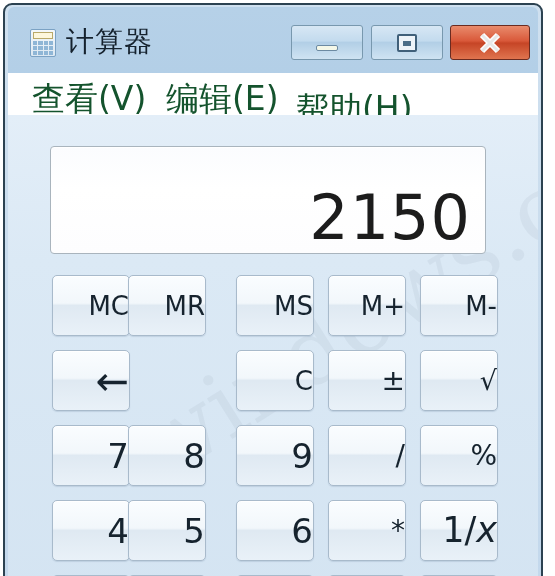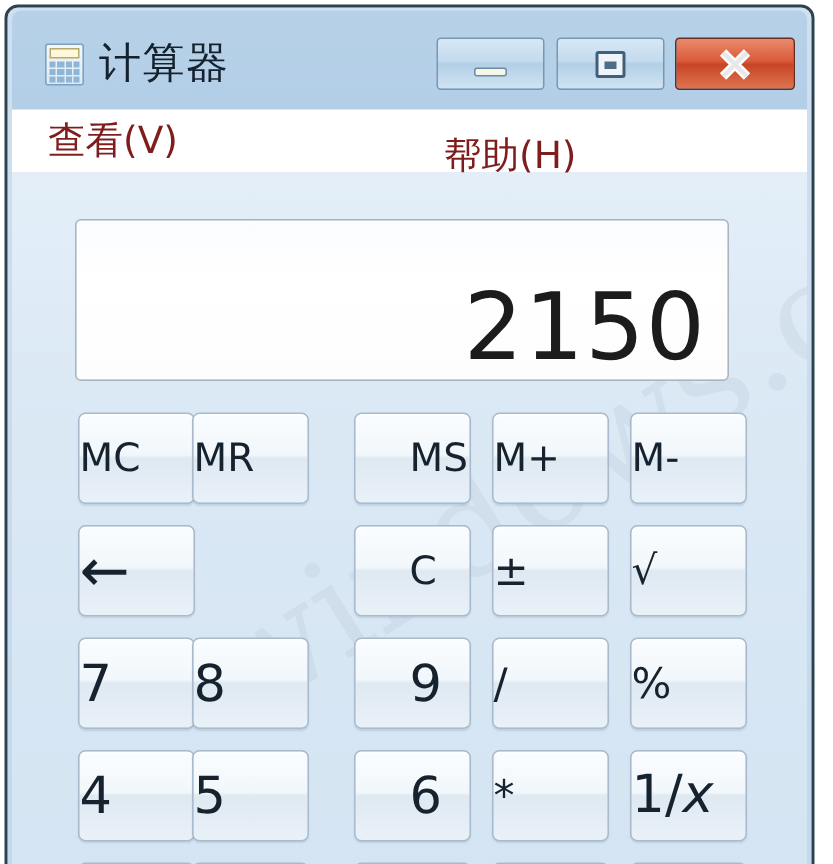--- a/index.html
+++ b/index.html
@@ -147,22 +147,22 @@
   #menubar {
     position: absolute;
     left: 0; top: 66px; right: 0;
     height: 42px;
     background: #ffffff;
     border-bottom: 1px solid #c9d8e5;
   }
   .menu-item {
     position: absolute;
     top: 4px;
-    font-size: 25px;
-    color: #7f1d1d;
+    font-size: 33px;
+    color: #14532d;
     font-family: "DejaVu Sans", "Liberation Sans", sans-serif;
     white-space: nowrap;
   }
   #menu-view { left: 24px; }
   #menu-edit { left: 158px; }
   #menu-help { left: 288px; margin-top: 10px; }
 
   
   #calc-body {
     position: absolute;
@@ -229,21 +229,21 @@
     width: 78px;
     height: 61px;
     border: 1px solid #a8bacb;
     border-radius: 5px;
     box-sizing: border-box;
     background: linear-gradient(to bottom,
         #fafdff 0%, #f2f7fb 46%, #dfe9f2 50%, #e9f1f8 100%);
     box-shadow: 0 1px 1px rgba(120,145,170,0.25), inset 0 1px 0 rgba(255,255,255,0.9);
     display: flex;
     align-items: center;
-    justify-content: flex-start;
+    justify-content: flex-end;
     font-family: "DejaVu Sans", "Liberation Sans", sans-serif;
     color: #16232e;
     cursor: default;
     user-select: none;
   }
   .key.c0 { left: 0px; }
   .key.c1 { left: 76px; }
   .key.c2 { left: 184px; padding-left: 36px; }
   .key.c3 { left: 276px; }
   .key.c4 { left: 368px; }
@@ -293,20 +293,21 @@
       <div class="winbtn" id="btn-close">
         <svg width="26" height="26" viewBox="0 0 26 26">
           <path d="M5 5 L21 21 M21 5 L5 21" stroke="#ffffff" stroke-width="6" stroke-linecap="butt"></path>
           <path d="M5 5 L21 21 M21 5 L5 21" stroke="#e8e8e8" stroke-width="3" stroke-linecap="butt"></path>
         </svg>
       </div>
     </div>
 
     <div id="menubar">
       <div class="menu-item" id="menu-view">查看(V)</div>
+      <div class="menu-item" id="menu-edit">编辑(E)</div>
       <div class="menu-item" id="menu-help">帮助(H)</div>
     </div>
 
     <div id="calc-body">
 
       <div id="watermark">
         <span>windows.com</span>
       </div>
 
       <div id="display">

